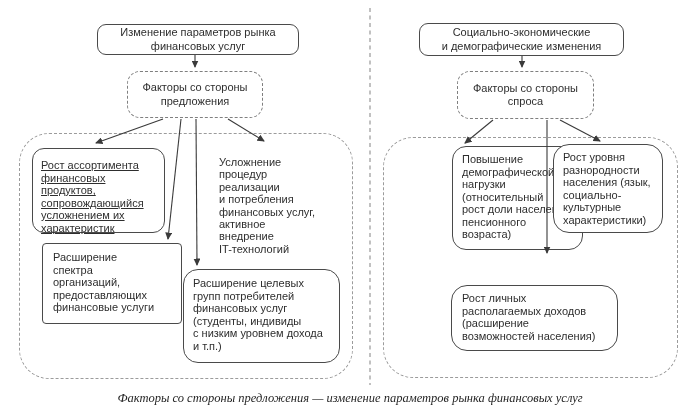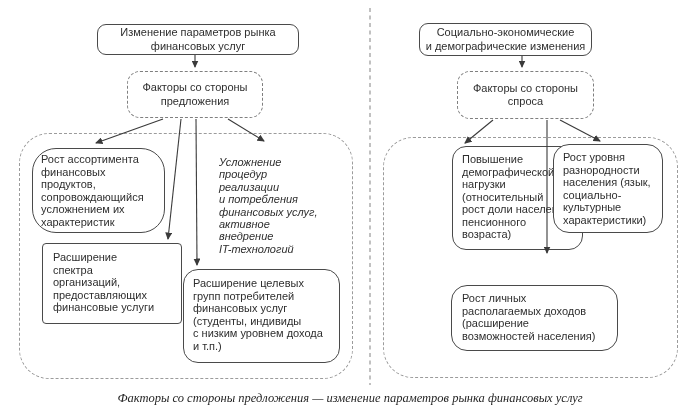--- a/index.html
+++ b/index.html
@@ -12,41 +12,41 @@
     border:1.2px solid #4a4a4a; font-size:11px; line-height:12.5px;
     white-space:pre-line;
   }
   .node.center {
     display:flex; align-items:center; justify-content:center;
     text-align:center; line-height:13.5px;
   }
   .node.dashedbox { border:1.2px dashed #7f7f7f; }
   .plaintext {
     position:absolute; box-sizing:border-box; font-size:11px;
-    line-height:12.4px; white-space:pre-line;font-style:italic;
+    line-height:12.4px; white-space:pre-line;
   }
   .group {
     position:absolute; box-sizing:border-box;
     border:1px dashed #9b9b9b; border-radius:30px; background:transparent;
   }
   .overlay { position:absolute; left:0; top:0; pointer-events:none; }
   .caption {
     position:absolute; left:0; right:0; top:390; text-align:center;
     font-family:"Liberation Serif", serif; font-size:12.5px; color:#262626;
   }
   
   .l-root   { left:97px;  top:24px;  width:202px; height:31px; border-radius:9px; }
   .l-factor { left:127px; top:71px;  width:136px; height:47px; border-radius:13px; }
   .l-group  { left:19px;  top:133px; width:334px; height:246px; }
-  .l-item0  { left:32px;  top:148px; width:133px; height:85px;  border-radius:24px; padding:4px 8px; }
+  .l-item0  { left:32px;  top:148px; width:133px; height:85px;  border-radius:12px; padding:10px 8px;text-decoration:underline; }
   .l-item1  { left:219px; top:156px; width:112px; }
   .l-item2  { left:42px;  top:243px; width:140px; height:81px;  border-radius:4px; padding:7px 10px; }
   .l-item3  { left:183px; top:269px; width:157px; height:94px;  border-radius:15px; padding:7px 9px; }
   
-  .r-root   { left:419px; top:23px;  width:173px; height:33px; border-radius:9px; }
+  .r-root   { left:419px; top:23px;  width:205px; height:33px; border-radius:9px; }
   .r-factor { left:457px; top:71px;  width:137px; height:48px; border-radius:13px; }
   .r-group  { left:383px; top:137px; width:295px; height:241px; }
   .r-item0  { left:404px; top:146px; width:131px; height:104px; border-radius:14px; padding:6px 9px;margin-left:48px; }
   .r-item1  { left:553px; top:144px; width:110px; height:89px;  border-radius:16px; padding:6px 9px; }
   .r-item2  { left:451px; top:257px; width:167px; height:66px;  border-radius:16px; padding:6px 10px;margin-top:28px; }
 </style>
 </head>
 <body>
 
 <div class="stage">

